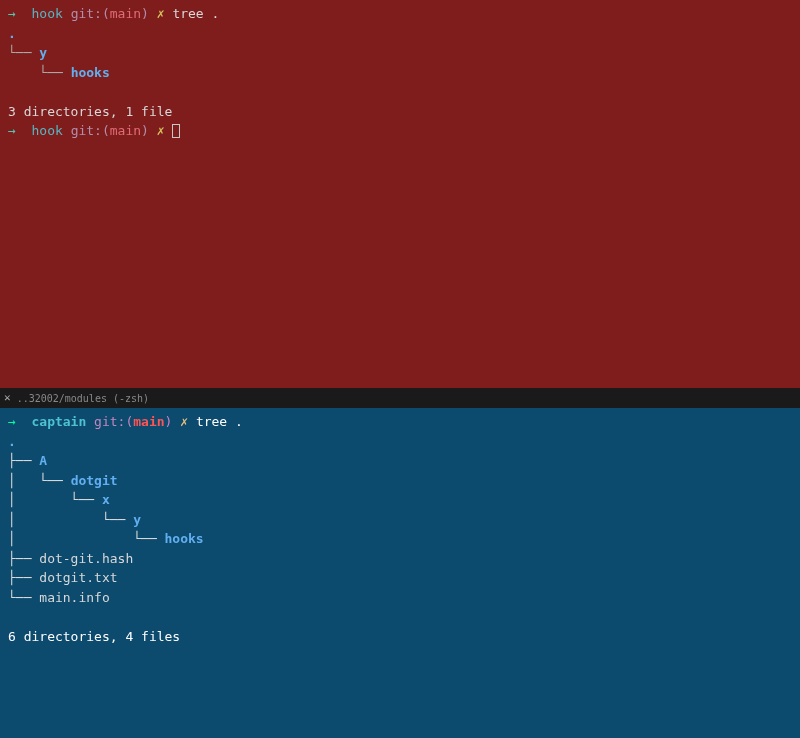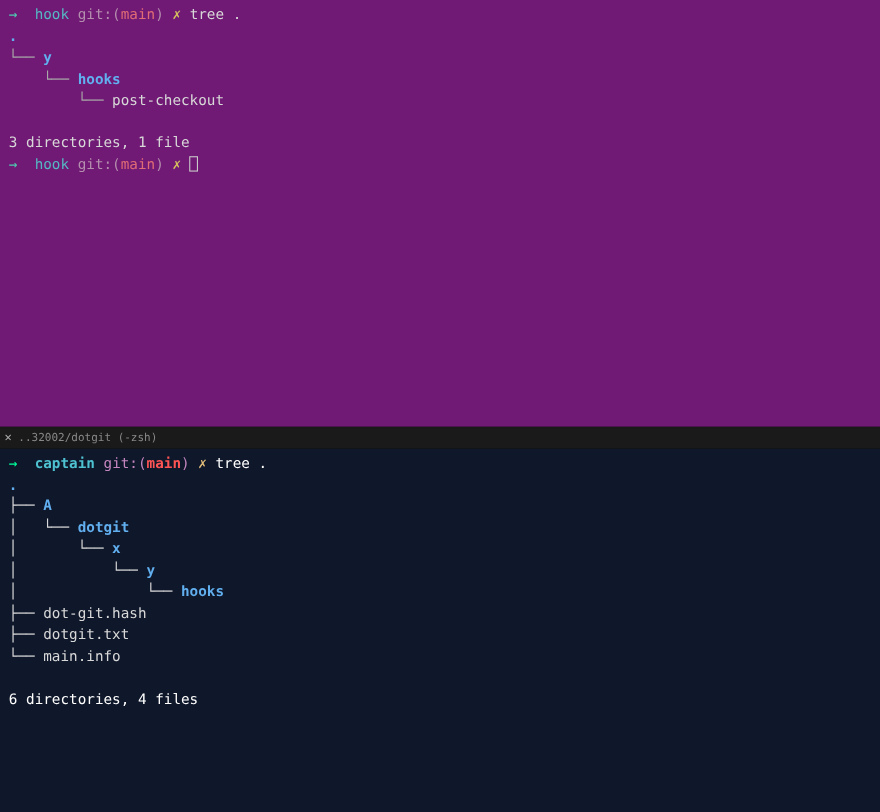--- a/index.html
+++ b/index.html
@@ -10,41 +10,41 @@
     body {
       width: 800px;
       height: 738px;
       font-family: "Menlo", "Monaco", "Consolas", monospace;
       font-size: 13px;
       line-height: 1.5;
       overflow: hidden;
       background: #000;
     }
     .pane-top {
-      background: #701a75;
+      background: #7f1d1d;
       height: 388px;
       padding: 4px 8px;
       color: #c8c8c8;
     }
     .tab-bar {
       background: #1a1a1a;
       height: 20px;
       display: flex;
       align-items: center;
       padding: 0 4px;
       font-size: 10px;
       color: #888;
       gap: 6px;
     }
     .tab-close {
       color: #aaa;
       font-size: 11px;
     }
     .pane-bottom {
-      background: #0f172a;
+      background: #0c4a6e;
       height: 330px;
       padding: 4px 8px;
       color: #c8c8c8;
     }
     .line {
       white-space: pre;
       font-family: inherit;
     }
     .arrow-green { color: #4ec9b0; }
     .arrow-bright-green { color: #00ff9c; }
@@ -79,29 +79,28 @@
     }
   </style>
 </head>
 <body>
 
 <div class="pane-top">
   <div class="line"><span class="arrow-green">→</span>  <span class="cyan">hook</span> <span class="purple">git:(</span><span class="red">main</span><span class="purple">)</span> <span class="yellow">✗</span> <span class="white">tree .</span></div>
   <div class="line"><span class="blue-dir bold">.</span></div>
   <div class="line"><span class="dim">└── </span><span class="blue-dir bold">y</span></div>
   <div class="line"><span class="dim">    └── </span><span class="blue-dir bold">hooks</span></div>
-  <div class="line"><span class="dim">        └── </span><span class="white">post-checkout</span></div>
   <div class="line"> </div>
   <div class="line white">3 directories, 1 file</div>
   <div class="line"><span class="arrow-green">→</span>  <span class="cyan">hook</span> <span class="purple">git:(</span><span class="red">main</span><span class="purple">)</span> <span class="yellow">✗</span> <span class="cursor"></span></div>
 </div>
 
 <div class="tab-bar">
   <span class="tab-close">✕</span>
-  <span>..32002/dotgit (-zsh)</span>
+  <span>..32002/modules (-zsh)</span>
 </div>
 
 <div class="pane-bottom">
   <div class="line"><span class="arrow-bright-green">→</span>  <span class="bright-cyan bold">captain</span> <span class="violet">git:(</span><span class="bright-red bold">main</span><span class="violet">)</span> <span class="bright-yellow bold">✗</span> <span class="bright-white">tree .</span></div>
   <div class="line"><span class="blue-dir bold">.</span></div>
   <div class="line"><span class="white">├── </span><span class="blue-dir bold">A</span></div>
   <div class="line"><span class="white">│   └── </span><span class="blue-dir bold">dotgit</span></div>
   <div class="line"><span class="white">│       └── </span><span class="blue-dir bold">x</span></div>
   <div class="line"><span class="white">│           └── </span><span class="blue-dir bold">y</span></div>
   <div class="line"><span class="white">│               └── </span><span class="blue-dir bold">hooks</span></div>

